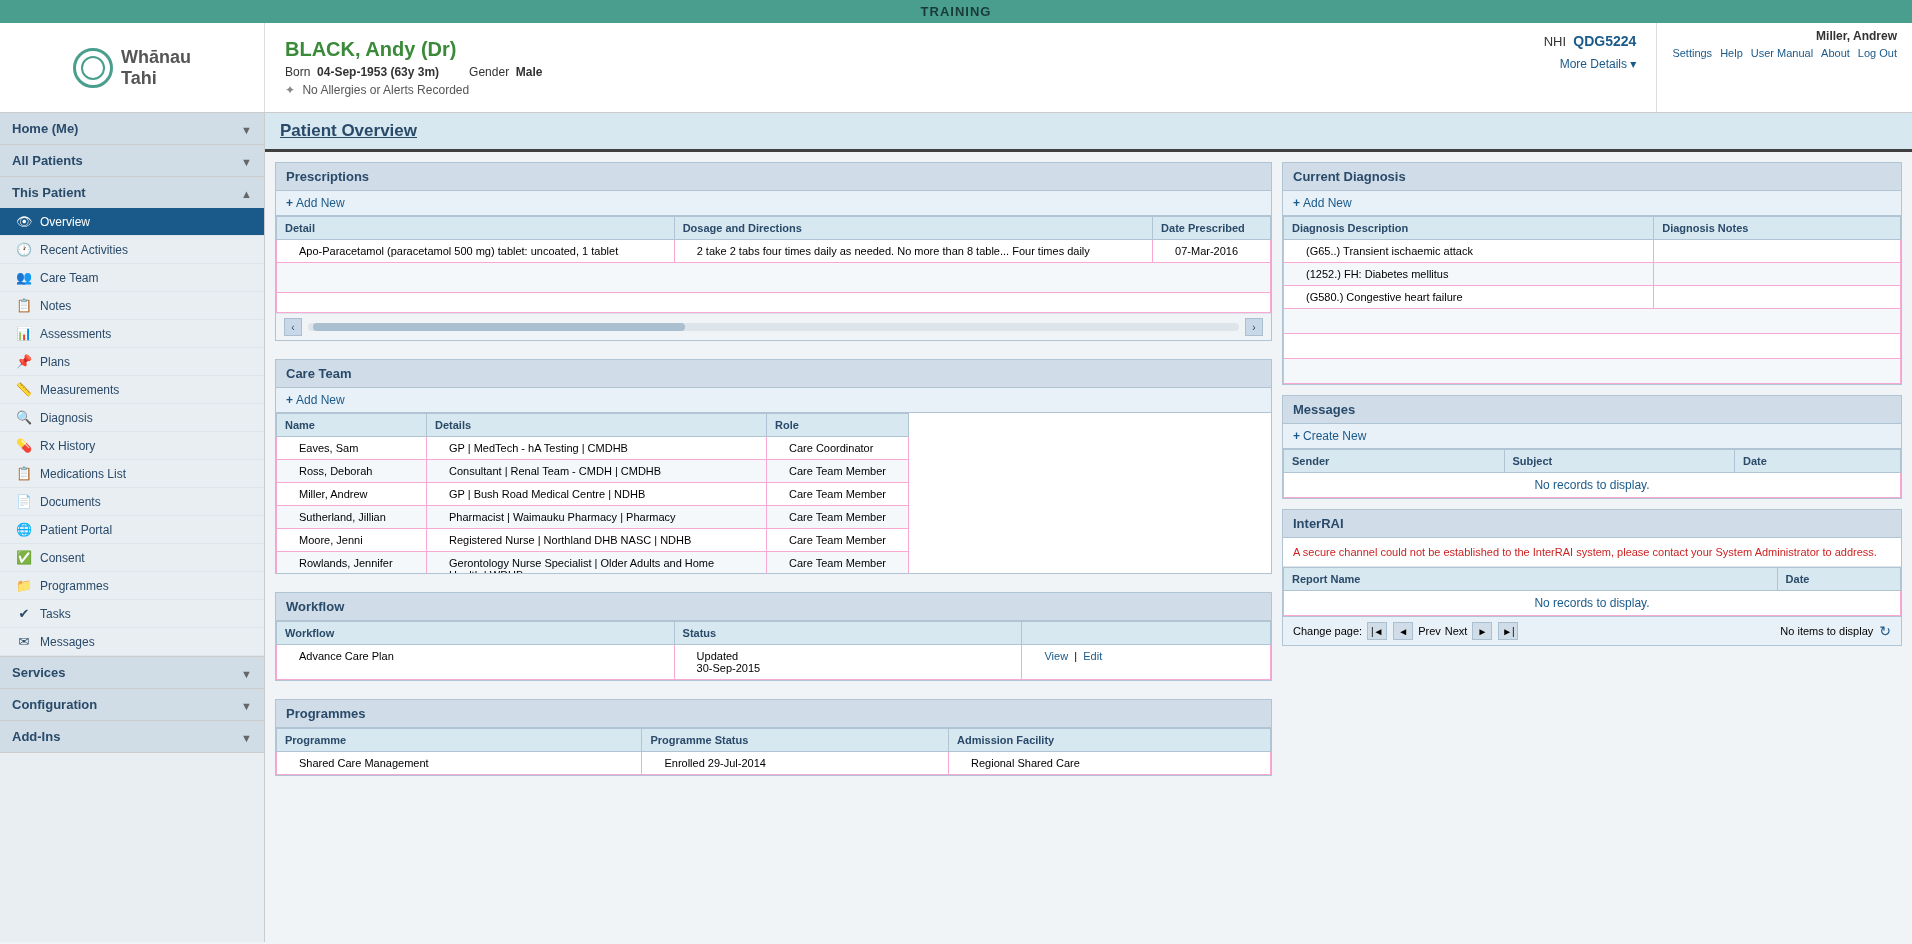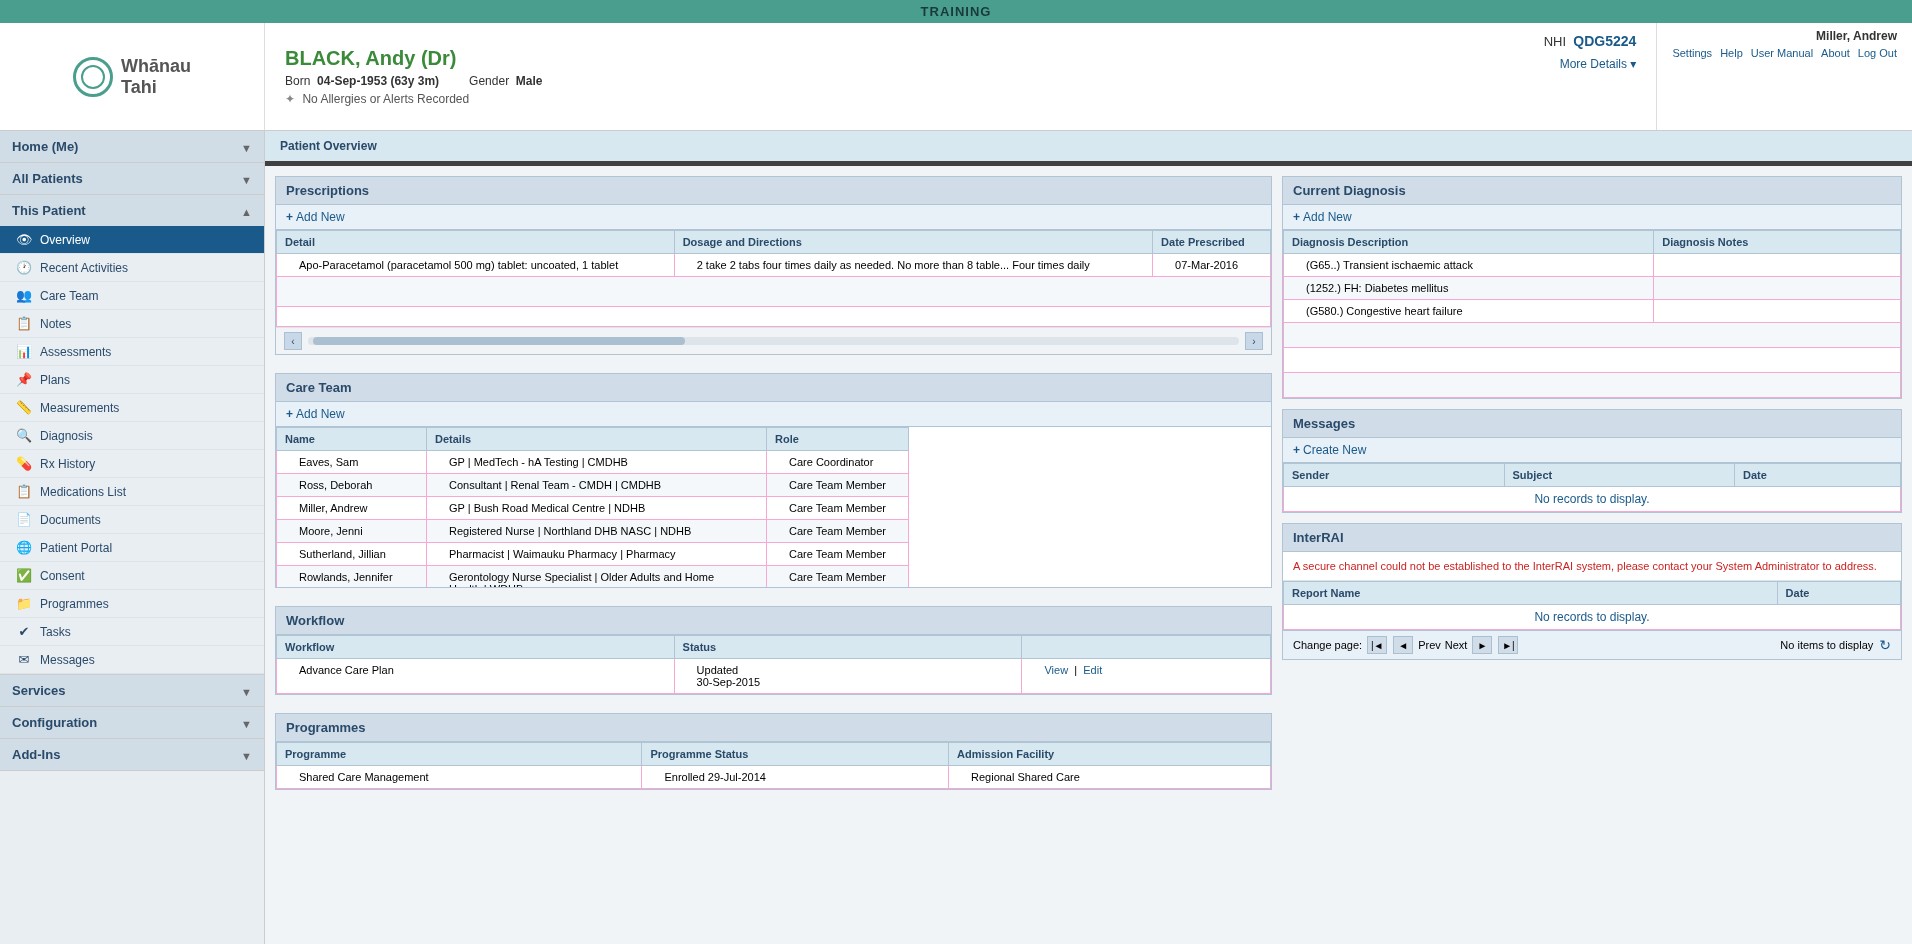--- a/index.html
+++ b/index.html
@@ -47,23 +47,24 @@
     }
     .logo-inner {
       width: 24px; height: 24px;
       border-radius: 50%;
       border: 2px solid #4a9e8e;
       position: absolute;
       top: 5px; left: 5px;
     }
     .header-patient {
       flex: 1;
-      padding: 24px 20px;
+      padding: 0 20px;
       display: flex;
       flex-direction: column;
+      justify-content: center;
     }
     .patient-name {
       font-size: 20px;
       font-weight: bold;
       color: #3a8a3a;
     }
     .patient-details {
       display: flex;
       gap: 30px;
       margin-top: 4px;
@@ -160,24 +161,25 @@
     .content {
       flex: 1;
       overflow-y: auto;
       padding: 0;
       background: #f0f4f7;
     }
 
     .page-title-bar {
       background: #d8e8f0;
       padding: 8px 15px;
-      font-size: 12px;
+      font-size: 17px;
       font-weight: bold;
       color: #2a4a6a;
-      border-bottom: 5px solid #404040;
+      border-bottom: 3px solid #404040;
+      text-decoration: underline;
     }
 
     .content-body {
       padding: 10px;
       display: flex;
       gap: 10px;
     }
 
     .col-left { flex: 1; display: flex; flex-direction: column; gap: 18px; }
     .col-right { width: 620px; display: flex; flex-direction: column; gap: 10px; }
@@ -549,27 +551,27 @@
                   <td>Ross, Deborah</td>
                   <td>Consultant | Renal Team - CMDH | CMDHB</td>
                   <td>Care Team Member</td>
                 </tr>
                 <tr>
                   <td>Miller, Andrew</td>
                   <td>GP | Bush Road Medical Centre | NDHB</td>
                   <td>Care Team Member</td>
                 </tr>
                 <tr>
+                  <td>Sutherland, Jillian</td>
+                  <td>Pharmacist | Waimauku Pharmacy | Pharmacy</td>
+                  <td>Care Team Member</td>
+                </tr>
+                <tr>
                   <td>Moore, Jenni</td>
                   <td>Registered Nurse | Northland DHB NASC | NDHB</td>
-                  <td>Care Team Member</td>
-                </tr>
-                <tr>
-                  <td>Sutherland, Jillian</td>
-                  <td>Pharmacist | Waimauku Pharmacy | Pharmacy</td>
                   <td>Care Team Member</td>
                 </tr>
                 <tr>
                   <td>Rowlands, Jennifer</td>
                   <td>Gerontology Nurse Specialist | Older Adults and Home Health | WDHB</td>
                   <td>Care Team Member</td>
                 </tr>
               </tbody>
             </table>
           </div>

